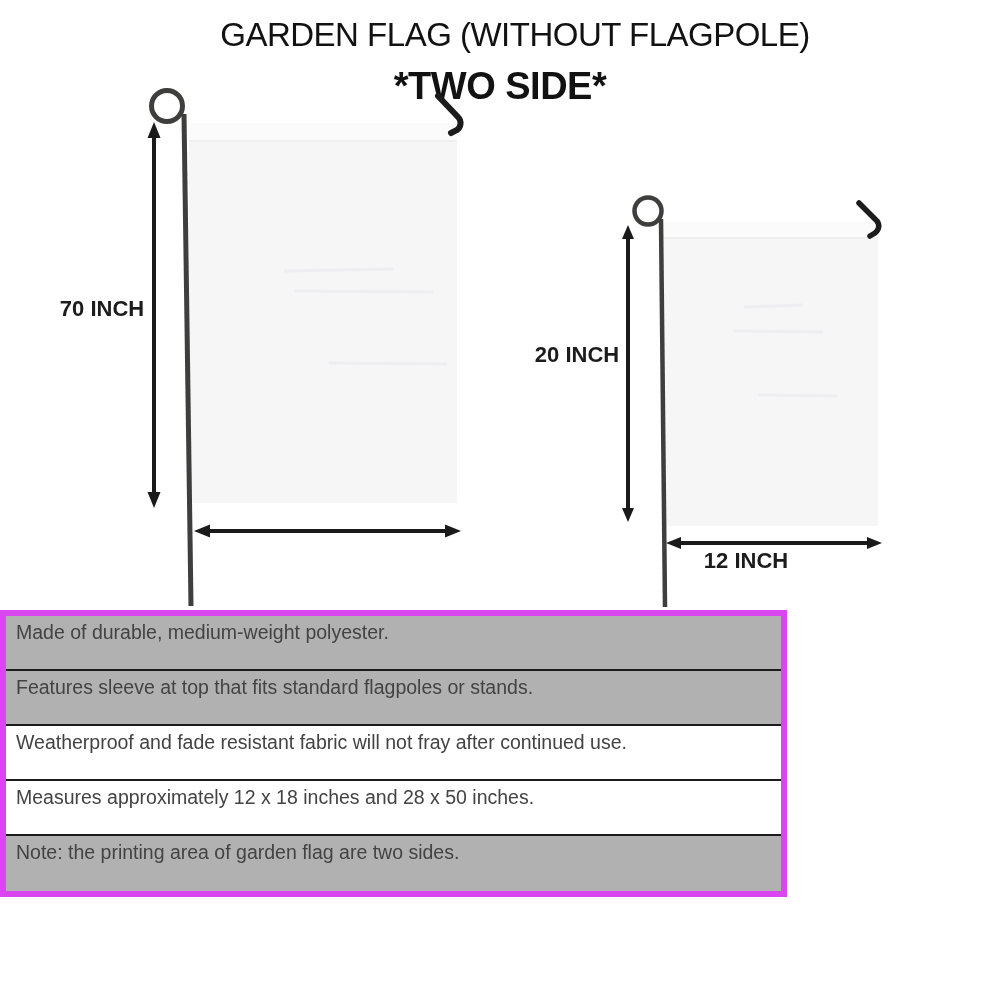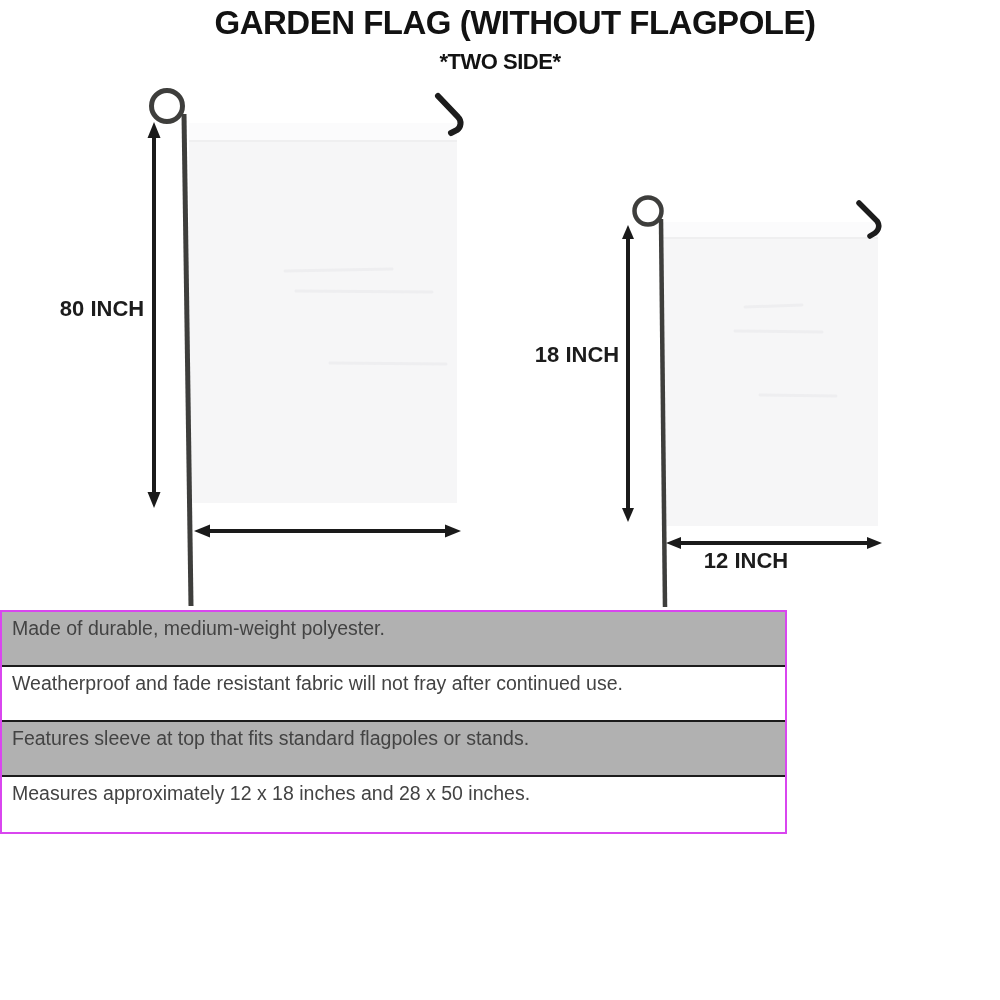--- a/index.html
+++ b/index.html
@@ -11,46 +11,46 @@
     overflow:hidden;
   }
   .stage{position:absolute;inset:0;}
 
   
   .title-block{
     position:absolute;top:4px;left:0;width:1000px;
     text-align:center;color:#121212;
   }
   .title-line1{
-    font-size:33px;font-weight:700;letter-spacing:-.5px;
-    margin:0;line-height:1.15;padding-left:30px;
+    font-size:33px;font-weight:400;letter-spacing:-.5px;
+    margin:12px;line-height:1.15;padding-left:30px;
   }
   .title-line2{
-    font-size:22px;font-weight:800;letter-spacing:-.5px;
+    font-size:38px;font-weight:800;letter-spacing:-.5px;
     margin:8px;line-height:1.1;
   }
 
   
   svg.diagram{position:absolute;top:0;left:0;}
 
   .dim-label{
     position:absolute;
     font-size:22px;font-weight:700;color:#1c1c1c;
     text-align:center;letter-spacing:0;
     white-space:nowrap;
   }
   #lbl-40{left:40px;top:296px;width:124px;}
   #lbl-28{left:240px;top:533px;width:164px;}
   #lbl-18{left:515px;top:342px;width:124px;}
   #lbl-12{left:664px;top:548px;width:164px;}
 
   
   .spec-table{
     position:absolute;left:0;top:610px;width:787px;
-    border:2px solid #d946ef;
+    border:6px solid #d946ef;
     box-sizing:border-box;
     background:#ffffff;
   }
   .spec-row{
     height:55px;
     box-sizing:border-box;
     padding:5px 12px 0 10px;
     font-size:19.5px;
     color:#434343;
     border-bottom:2px solid #1c1c1c;
@@ -125,24 +125,25 @@
       </g>
 
       <g>
         <line x1="679" y1="543" x2="869" y2="543" stroke="#1a1a1a" stroke-width="4"></line>
         <polygon points="666,543 681,537 681,549" fill="#1a1a1a"></polygon>
         <polygon points="882,543 867,537 867,549" fill="#1a1a1a"></polygon>
       </g>
     </g>
   </svg>
 
-  <div class="dim-label" id="lbl-40">80 INCH</div>
-  <div class="dim-label" id="lbl-18">18 INCH</div>
+  <div class="dim-label" id="lbl-40">70 INCH</div>
+  <div class="dim-label" id="lbl-18">20 INCH</div>
   <div class="dim-label" id="lbl-12">12 INCH</div>
 
   <div class="spec-table">
     <div class="spec-row gray">Made of durable, medium-weight polyester.</div>
+    <div class="spec-row gray">Features sleeve at top that fits standard flagpoles or stands.</div>
     <div class="spec-row white">Weatherproof and fade resistant fabric will not fray after continued use.</div>
-    <div class="spec-row gray">Features sleeve at top that fits standard flagpoles or stands.</div>
     <div class="spec-row white">Measures approximately 12 x 18 inches and 28 x 50 inches.</div>
+    <div class="spec-row gray">Note: the printing area of garden flag are two sides.</div>
   </div>
 
 </div>
 
 </body></html>

